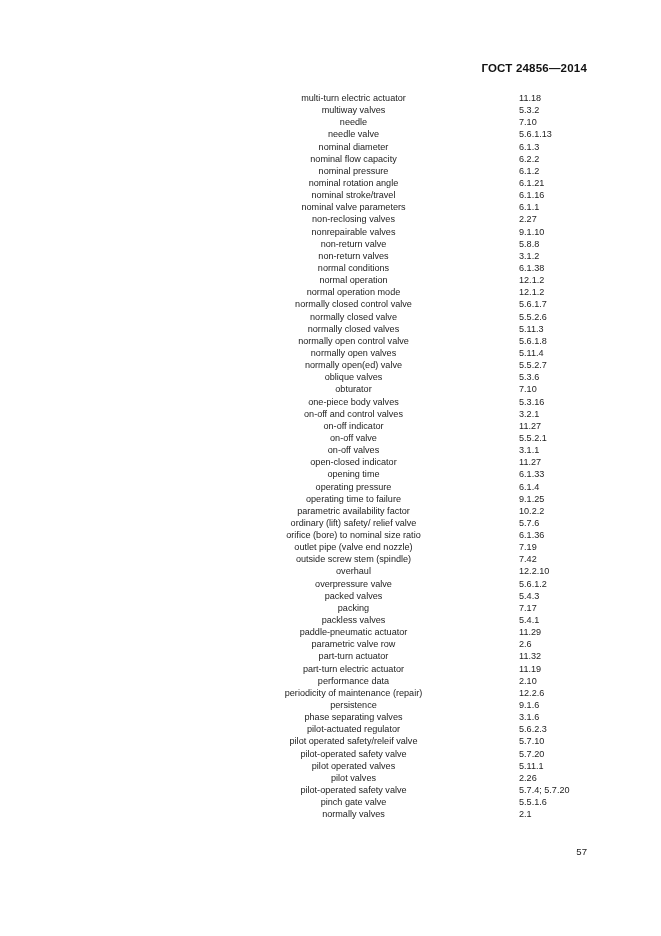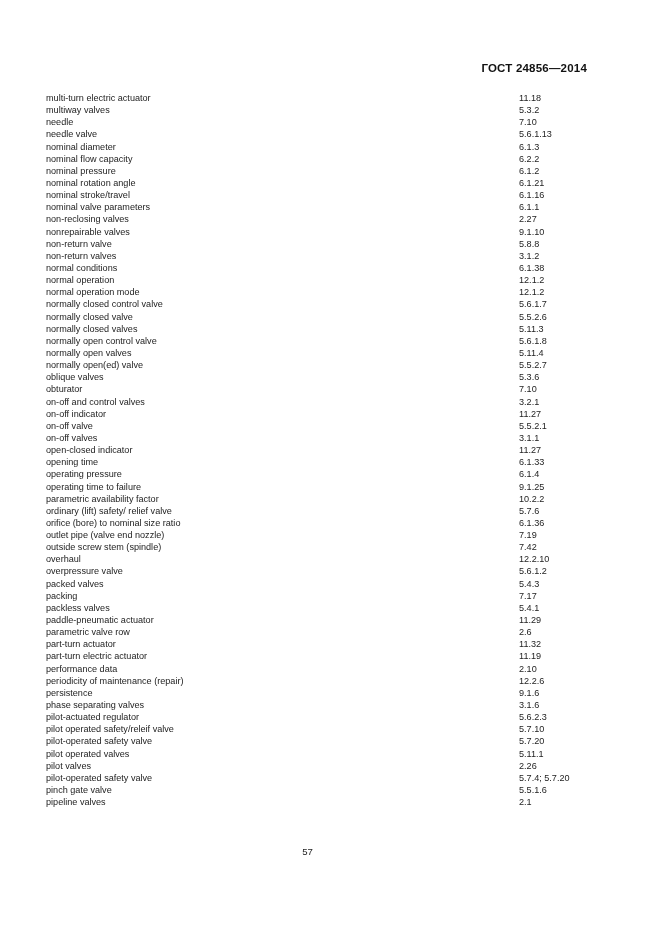--- a/index.html
+++ b/index.html
@@ -28,20 +28,21 @@
     color: #111111;
   }
   .index-list {
     position: absolute;
     top: 92px;
     left: 46px;
     right: 0;
     list-style: none;
     margin: 0;
     padding: 0;
+    text-align: center;
   }
   .index-entry {
     position: relative;
     height: 12.15px;
     line-height: 12.15px;
     font-size: 9.1px;
     white-space: nowrap;
     color: #232323;
   }
   .entry-term {
@@ -54,21 +55,21 @@
     top: 0;
     display: inline-block;
     font-size: 9.1px;
     color: #232323;
   }
   .page-number {
     position: absolute;
     top: 846px;
     left: 0;
     right: 74px;
-    text-align: center;
+    text-align: right;
     font-size: 9.6px;
     color: #232323;
     margin-left: 28px;
   }
 </style>
 </head>
 <body>
 
 <div class="page">
 
@@ -94,20 +95,21 @@
       <li class="index-entry"><span class="entry-term">normal operation</span><span class="entry-ref">12.1.2</span></li>
       <li class="index-entry"><span class="entry-term">normal operation mode</span><span class="entry-ref">12.1.2</span></li>
       <li class="index-entry"><span class="entry-term">normally closed control valve</span><span class="entry-ref">5.6.1.7</span></li>
       <li class="index-entry"><span class="entry-term">normally closed valve</span><span class="entry-ref">5.5.2.6</span></li>
       <li class="index-entry"><span class="entry-term">normally closed valves</span><span class="entry-ref">5.11.3</span></li>
       <li class="index-entry"><span class="entry-term">normally open control valve</span><span class="entry-ref">5.6.1.8</span></li>
       <li class="index-entry"><span class="entry-term">normally open valves</span><span class="entry-ref">5.11.4</span></li>
       <li class="index-entry"><span class="entry-term">normally open(ed) valve</span><span class="entry-ref">5.5.2.7</span></li>
       <li class="index-entry"><span class="entry-term">oblique valves</span><span class="entry-ref">5.3.6</span></li>
       <li class="index-entry"><span class="entry-term">obturator</span><span class="entry-ref">7.10</span></li>
+      <li class="index-entry"><span class="entry-term">one-piece body valves</span><span class="entry-ref">5.3.16</span></li>
       <li class="index-entry"><span class="entry-term">on-off and control valves</span><span class="entry-ref">3.2.1</span></li>
       <li class="index-entry"><span class="entry-term">on-off indicator</span><span class="entry-ref">11.27</span></li>
       <li class="index-entry"><span class="entry-term">on-off valve</span><span class="entry-ref">5.5.2.1</span></li>
       <li class="index-entry"><span class="entry-term">on-off valves</span><span class="entry-ref">3.1.1</span></li>
       <li class="index-entry"><span class="entry-term">open-closed indicator</span><span class="entry-ref">11.27</span></li>
       <li class="index-entry"><span class="entry-term">opening time</span><span class="entry-ref">6.1.33</span></li>
       <li class="index-entry"><span class="entry-term">operating pressure</span><span class="entry-ref">6.1.4</span></li>
       <li class="index-entry"><span class="entry-term">operating time to failure</span><span class="entry-ref">9.1.25</span></li>
       <li class="index-entry"><span class="entry-term">parametric availability factor</span><span class="entry-ref">10.2.2</span></li>
       <li class="index-entry"><span class="entry-term">ordinary (lift) safety/ relief valve</span><span class="entry-ref">5.7.6</span></li>
@@ -127,18 +129,18 @@
       <li class="index-entry"><span class="entry-term">periodicity of maintenance (repair)</span><span class="entry-ref">12.2.6</span></li>
       <li class="index-entry"><span class="entry-term">persistence</span><span class="entry-ref">9.1.6</span></li>
       <li class="index-entry"><span class="entry-term">phase separating valves</span><span class="entry-ref">3.1.6</span></li>
       <li class="index-entry"><span class="entry-term">pilot-actuated regulator</span><span class="entry-ref">5.6.2.3</span></li>
       <li class="index-entry"><span class="entry-term">pilot operated safety/releif valve</span><span class="entry-ref">5.7.10</span></li>
       <li class="index-entry"><span class="entry-term">pilot-operated safety valve</span><span class="entry-ref">5.7.20</span></li>
       <li class="index-entry"><span class="entry-term">pilot operated valves</span><span class="entry-ref">5.11.1</span></li>
       <li class="index-entry"><span class="entry-term">pilot valves</span><span class="entry-ref">2.26</span></li>
       <li class="index-entry"><span class="entry-term">pilot-operated safety valve</span><span class="entry-ref">5.7.4; 5.7.20</span></li>
       <li class="index-entry"><span class="entry-term">pinch gate valve</span><span class="entry-ref">5.5.1.6</span></li>
-      <li class="index-entry"><span class="entry-term">pipeline valves</span><span class="entry-ref">2.1</span></li>
+      <li class="index-entry"><span class="entry-term">normally valves</span><span class="entry-ref">2.1</span></li>
     </ul>
 
   <div class="page-number">57</div>
 
 </div>
 
 </body></html>

